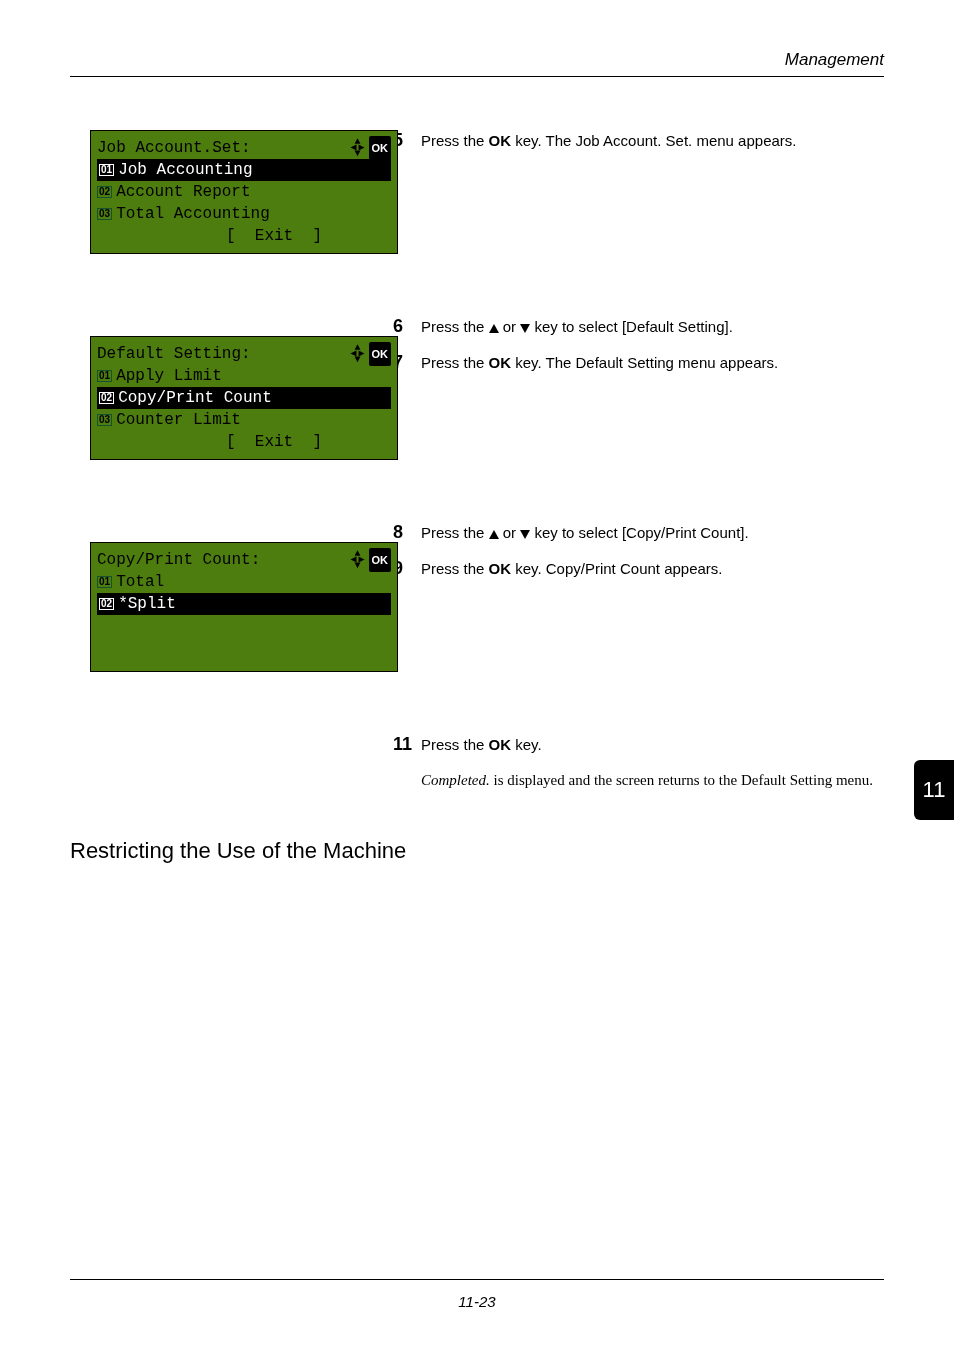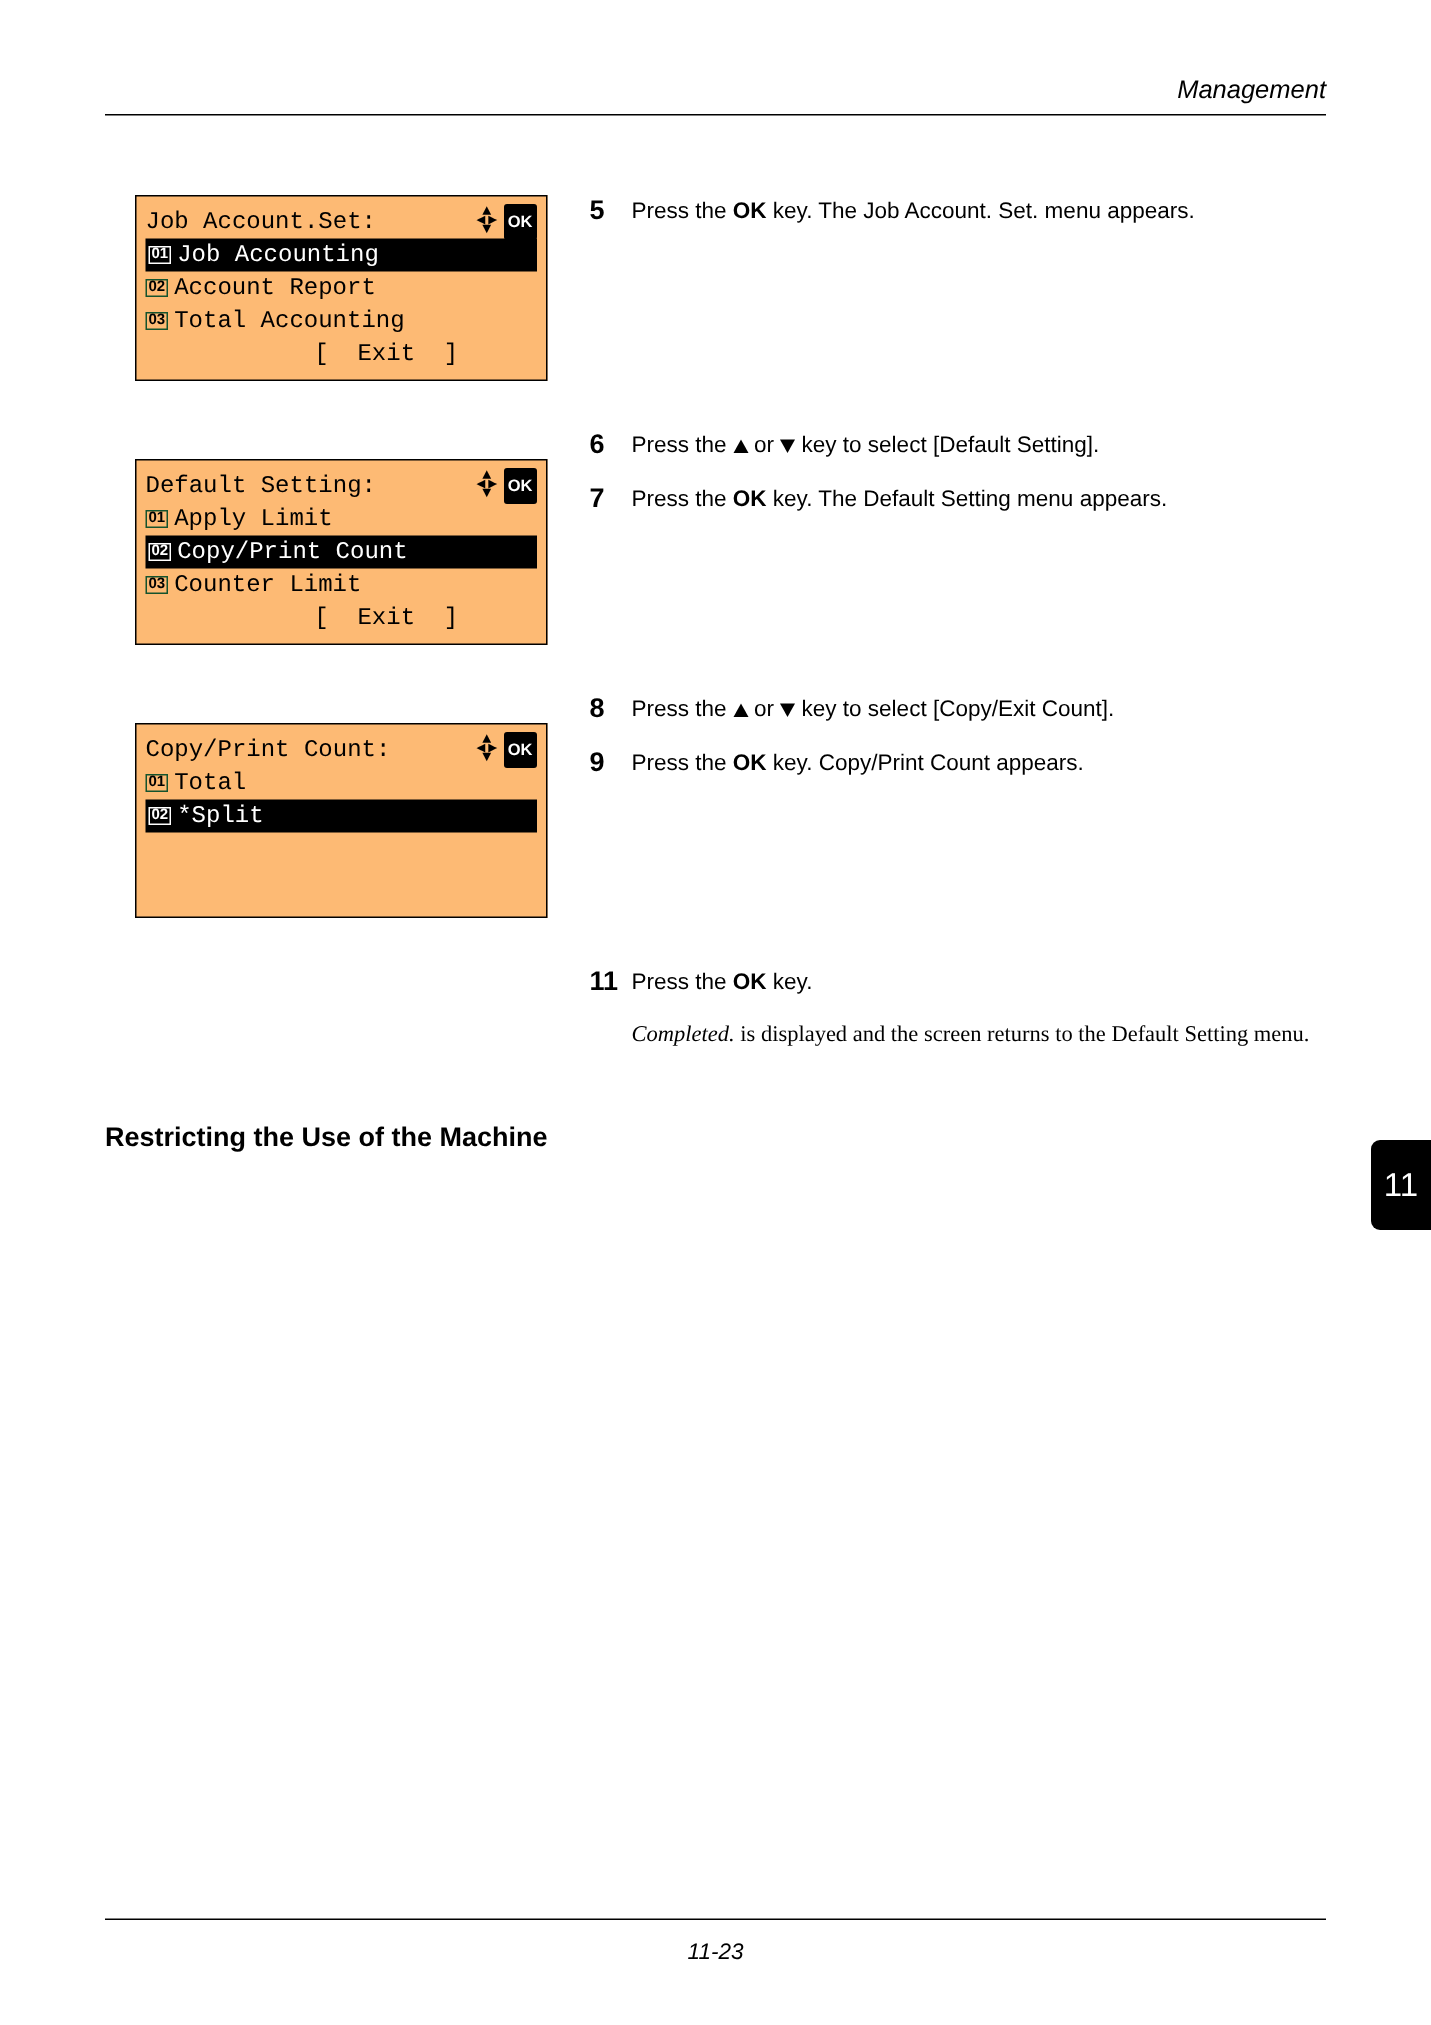--- a/index.html
+++ b/index.html
@@ -12,49 +12,50 @@
   .header-rule { position: absolute; left: 0; right: 0; top: 26px; height: 1px; background: #000; }
 
   .content { position: relative; margin-top: 20px; }
 
   .row { display: flex; align-items: flex-start; margin-bottom: 32px; position: relative; }
 
   .lcd-col { width: 305px; flex-shrink: 0; }
   .text-col { flex: 1; padding-left: 18px; }
 
   .lcd {
-    width: 275px;
+    width: 308px;
     border: 1px solid #000;
     padding: 6px 6px 6px 6px;
     font-family: "Courier New", monospace;
     font-size: 16px;
     line-height: 22px;
     margin-left: 20px;
+    margin-bottom: 30px;
     position: relative;
-    background: #fdba74;
+    background: #4d7c0f;
   }
   .lcd-line { display: flex; align-items: center; height: 22px; white-space: pre; }
   .lcd-num { display:inline-flex; font-size:10px; border:1px solid #14532d; padding:0 1px; margin-right:4px; height:12px; align-items:center; font-family: Arial, sans-serif; font-weight: bold; line-height:10px; }
   .inv { background: #000; color: #fff; padding: 0 2px; display:inline-block; }
   .inv .lcd-num { border-color:#fff; }
 
   .ok-box { display:inline-block; background:#000; color:#fff; font-family: Arial, sans-serif; font-size:11px; font-weight:bold; padding:1px 3px; border-radius:2px; margin-left:4px; vertical-align:middle; }
   .nav-icon { display:inline-flex; flex-direction:column; align-items:center; font-size:10px; line-height:6px; margin-left:4px; vertical-align:middle; color:#000; font-weight:bold; }
   .nav-icon .h { display:flex; gap:2px; }
 
   .step { display:flex; margin-bottom: 14px; }
   .step-num { width: 28px; font-weight: bold; font-size: 18px; flex-shrink:0; text-align:left; }
   .step-txt { font-size: 15px; line-height: 1.45; flex:1; }
   .step-txt .b { font-weight: bold; }
   .step-indent { margin-left:28px; font-size:15px; line-height:1.45; margin-bottom:14px;font-family:Liberation Serif, serif; }
 
   .tri-up { display:inline-block; width:0; height:0; border-left:5px solid transparent; border-right:5px solid transparent; border-bottom:9px solid #000; vertical-align:-1px; }
   .tri-down { display:inline-block; width:0; height:0; border-left:5px solid transparent; border-right:5px solid transparent; border-top:9px solid #000; vertical-align:-1px; }
 
-  .section-heading { font-weight: bold; font-size: 18px; margin-top: 10px; margin-bottom: 16px; }
+  .section-heading { font-weight: normal; font-size: 22px; margin-top: 10px; margin-bottom: 16px; }
   .body-para { font-size: 15px; line-height: 1.5; margin-bottom: 16px; }
 
   .side-tab {
     position: absolute; right: 0; top: 760px;
     width: 40px; height: 60px; background: #000; color:#fff;
     display:flex; align-items:center; justify-content:center;
     font-size: 22px; border-top-left-radius: 6px; border-bottom-left-radius: 6px;
   }
 
   .footer { position: absolute; left:0; right:0; bottom: 40px; text-align:center; font-style: italic; font-size: 15px; }
@@ -175,21 +176,21 @@
               <span>*Split</span>
               <span style="flex:1"></span>
             </span>
           </div>
         </div>
       </div>
       <div class="text-col">
         <div class="step">
           <div class="step-num">8</div>
           <div class="step-txt">
-            <span>Press the </span><span class="tri-up"></span><span> or </span><span class="tri-down"></span><span> key to select [Copy/Exit Count].</span>
+            <span>Press the </span><span class="tri-up"></span><span> or </span><span class="tri-down"></span><span> key to select [Copy/Print Count].</span>
           </div>
         </div>
         <div class="step">
           <div class="step-num">9</div>
           <div class="step-txt">
             <span>Press the </span><span class="b">OK</span><span> key. Copy/Print Count appears.</span>
           </div>
         </div>
       </div>
     </div>

